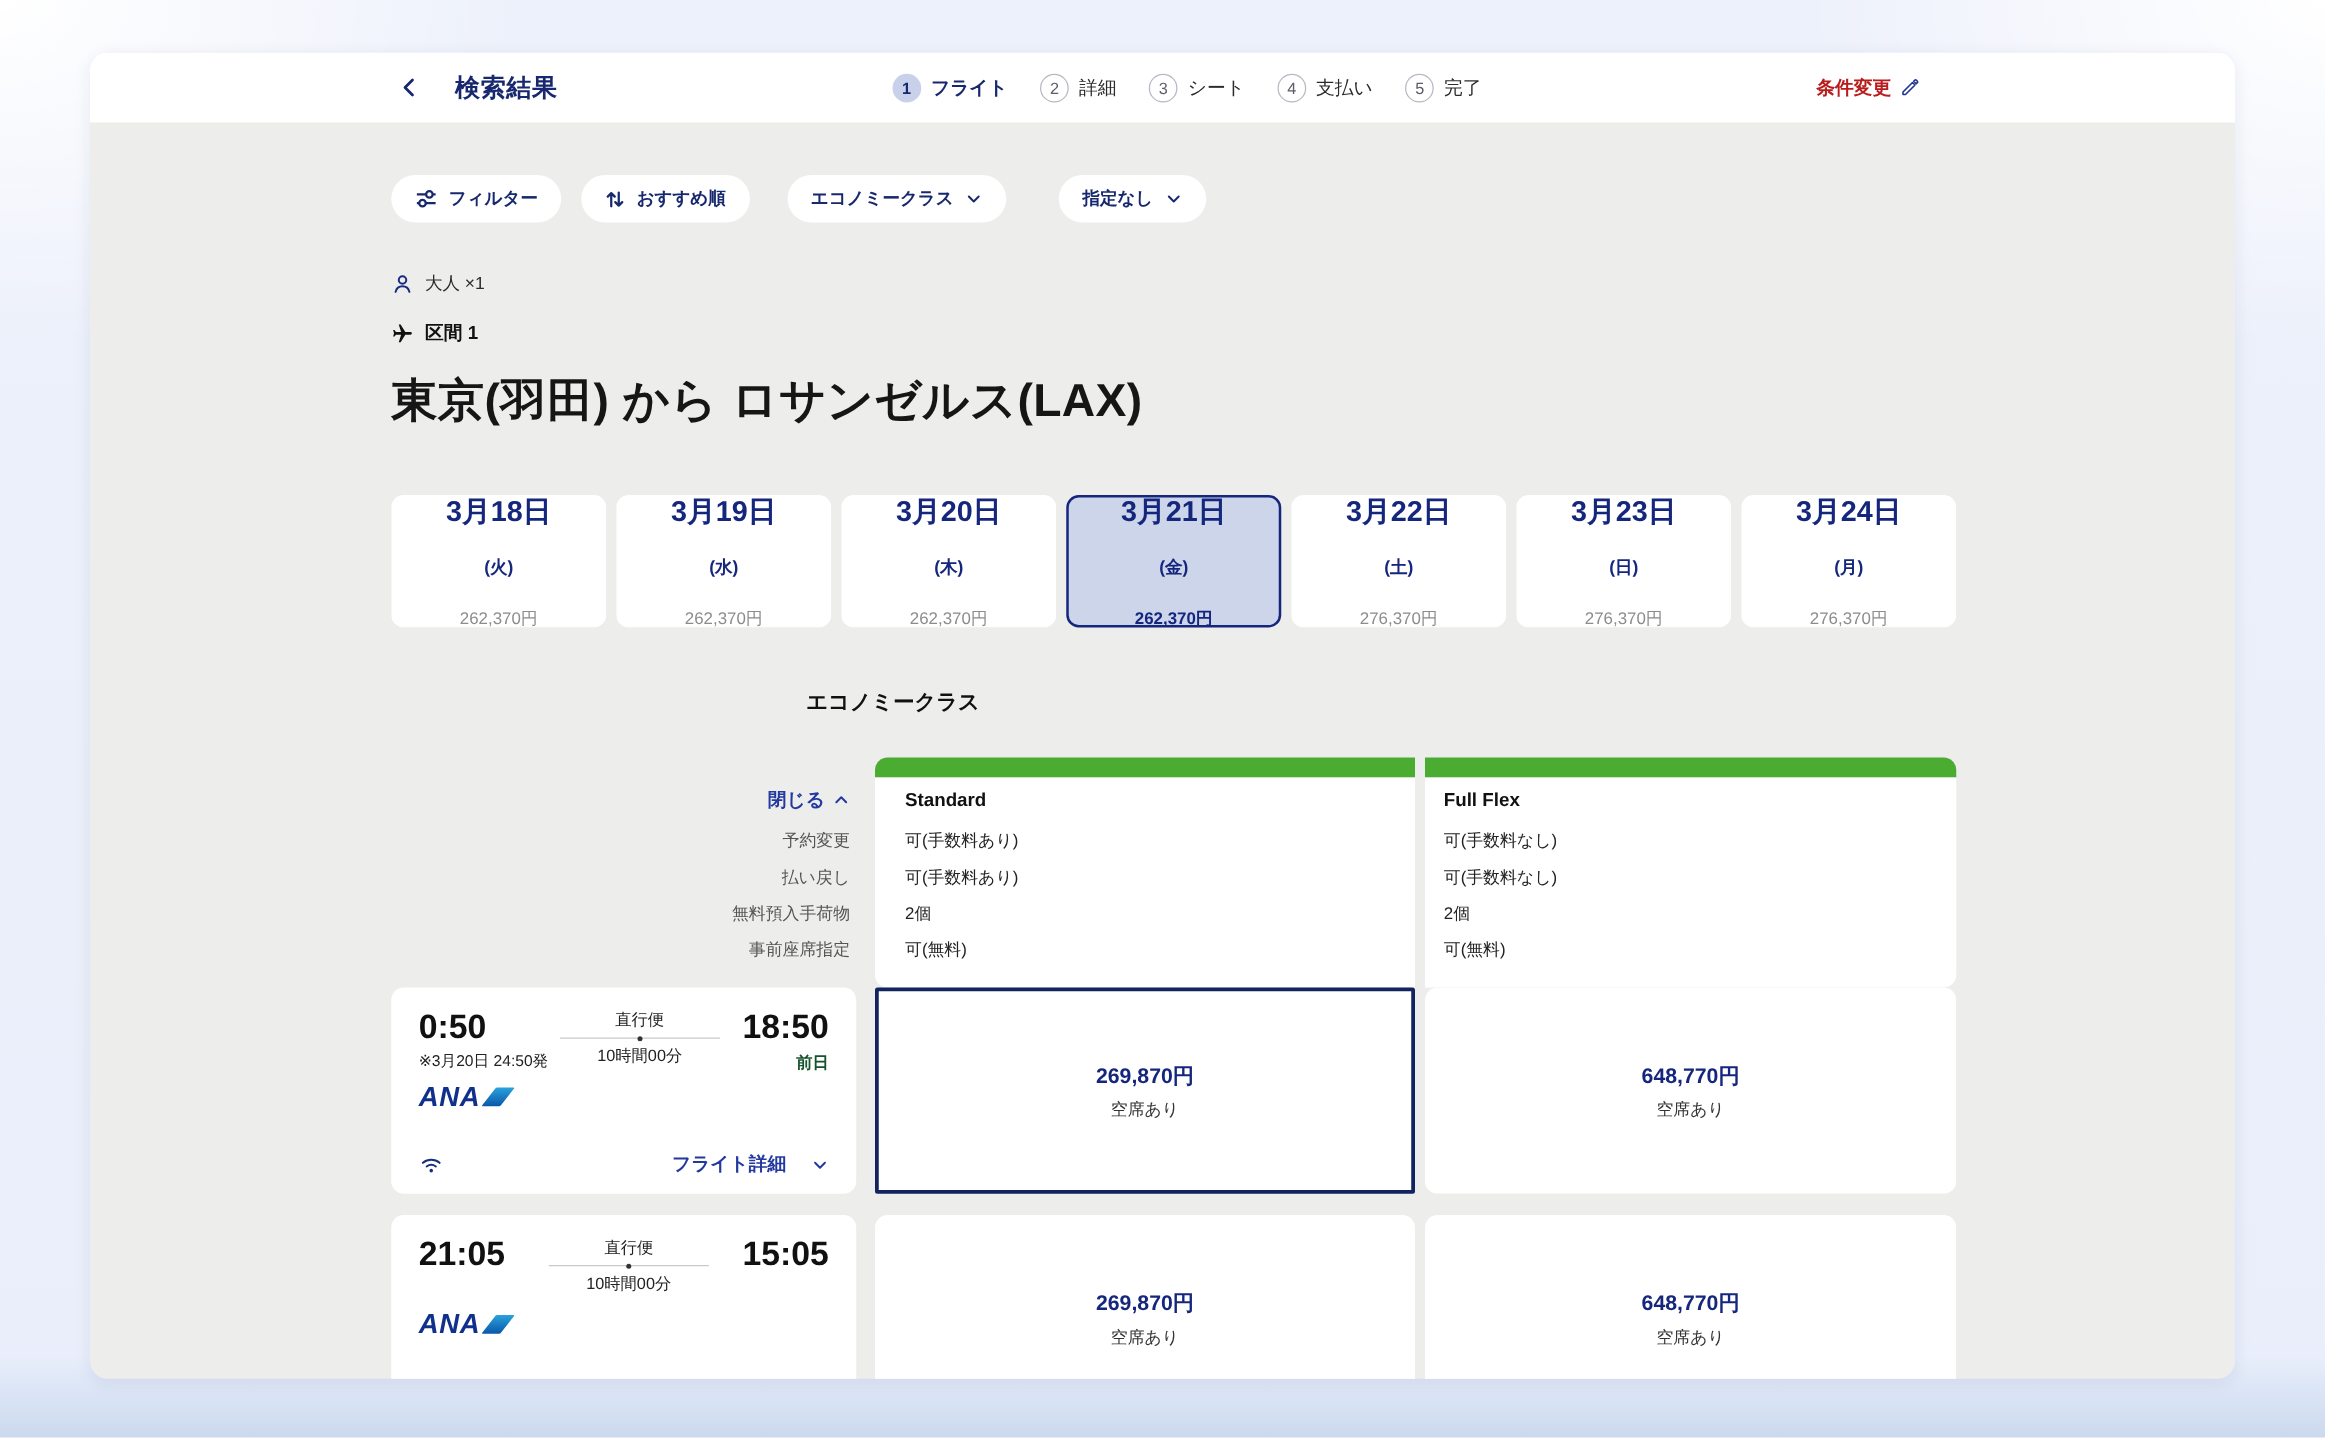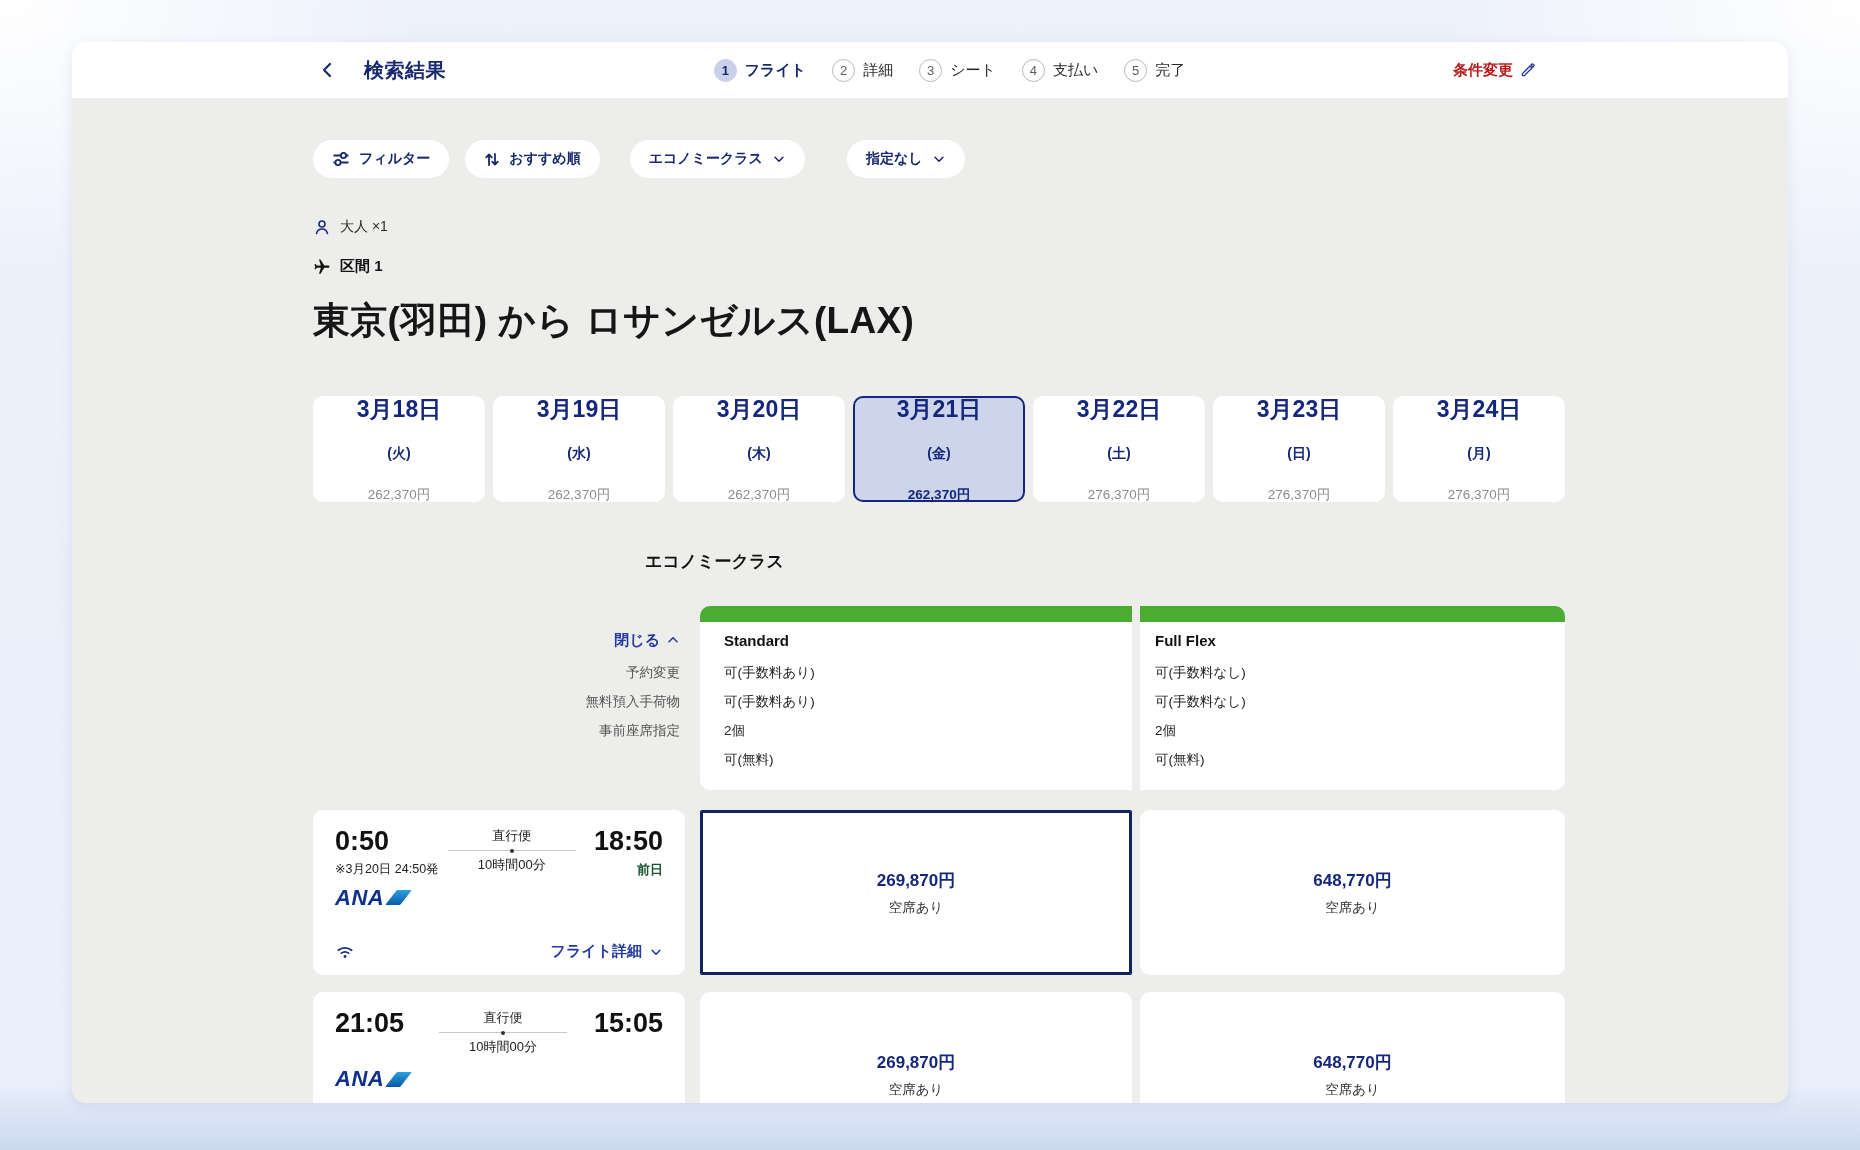--- a/index.html
+++ b/index.html
@@ -85,42 +85,42 @@
   .fare-col.std .green-cap { border-radius:10px 0 0 0; }
   .fare-col.flx .green-cap { border-radius:0 10px 0 0; }
   .fare-card { background:#fff; padding:0 24px 16px; }
   .fare-col.std .fare-card { border-radius:0 0 0 10px; }
   .fare-col.flx .fare-card { border-radius:0 0 10px 0;padding-left:15px; }
   .fare-head { height:36px; display:flex; align-items:center; font-size:15px;
     font-weight:800; color:#111; }
   .fare-val { height:29px; line-height:29px; font-size:13.5px; color:#222; }
 
   
-  .flight-row { display:flex; margin-top:20px; }
+  .flight-row { display:flex; }
   .flight-row + .flight-row { margin-top:17px; }
   .flight-card { width:372px; height:165px; background:#fff; border-radius:10px;
     padding:17px 22px 14px; display:flex; flex-direction:column; }
   .fc-top { display:flex; align-items:flex-start; }
   .dep-block { min-width:86px; }
   .time { font-size:27px; font-weight:800; color:#111; line-height:1.1; }
   .time-note { font-size:12.5px; color:#222; margin-top:4px; white-space:nowrap; }
   .arr-note { font-size:13px; color:#14532d; font-weight:700; margin-top:4px; text-align:right; }
   .mid-block { flex:1; display:flex; flex-direction:column; align-items:center; padding:0 8px; }
   .mid-type { font-size:13px; color:#222; }
   .mid-sep { position:relative; width:128px; height:1px; background:#c9c9c9; margin:5px 0; }
   .mid-sep::after { content:""; position:absolute; left:50%; top:-1.5px; width:4px; height:4px;
     border-radius:50%; background:#333; transform:translateX(-50%); }
   .mid-dur { font-size:13px; color:#222; }
   .arr-block { min-width:78px; text-align:right; }
   .ana-logo { display:flex; align-items:center; margin-top:6px; }
   .ana-text { font-size:22px; font-weight:800; font-style:italic; color:#10308c; letter-spacing:.5px; }
   .ana-swoosh { display:inline-block; width:15px; height:15px; margin-left:7px;
     background:linear-gradient(180deg,#2aa2dd 0%, #0a57a8 100%); transform:skewX(-38deg); border-radius:1px; }
   .fc-bottom { margin-top:auto; display:flex; align-items:center; justify-content:space-between; }
-  .details-link { display:flex; align-items:center; gap:7px; color:#2339a0;
+  .details-link { display:flex; align-items:center; gap:20px; color:#2339a0;
     font-size:15px; font-weight:700; cursor:pointer; }
 
   .fare-cell { width:432px; height:165px; margin-left:15px; background:#fff; border-radius:10px;
     display:flex; flex-direction:column; align-items:center; justify-content:center;
     cursor:pointer; border:3px solid transparent; }
   .fare-cell.flx-cell { width:425px; margin-left:8px; }
   .fare-cell.selected { border-color:#13235f; border-radius:2px; }
   .cell-price { font-size:17px; font-weight:800; color:#15267d; }
   .cell-avail { font-size:13.5px; color:#333; margin-top:7px; }
 
@@ -286,20 +286,21 @@
         <div class="fl-spacer"></div>
         <div class="close-row">
           <span>閉じる</span>
           <span class="icon">
             <svg width="14" height="14" viewBox="0 0 16 16">
                 <polyline points="3.5,10 8,5.5 12.5,10" fill="none" stroke="#2339a0" stroke-width="1.8" stroke-linecap="round" stroke-linejoin="round"></polyline>
               </svg>
           </span>
         </div>
         <div class="fare-label">予約変更</div>
+        <div class="fare-label">払い戻し</div>
         <div class="fare-label">無料預入手荷物</div>
         <div class="fare-label">事前座席指定</div>
       </div>
 
       <div class="fare-col std">
         <div class="green-cap"></div>
         <div class="fare-card">
           <div class="fare-head">Standard</div>
           <div class="fare-val">可(手数料あり)</div>
           <div class="fare-val">可(手数料あり)</div>

